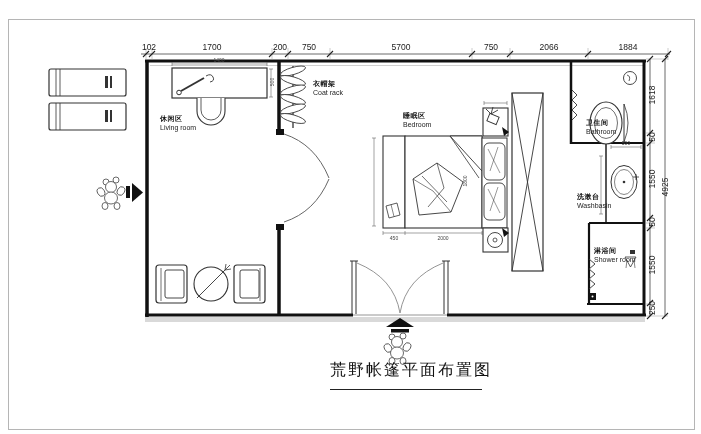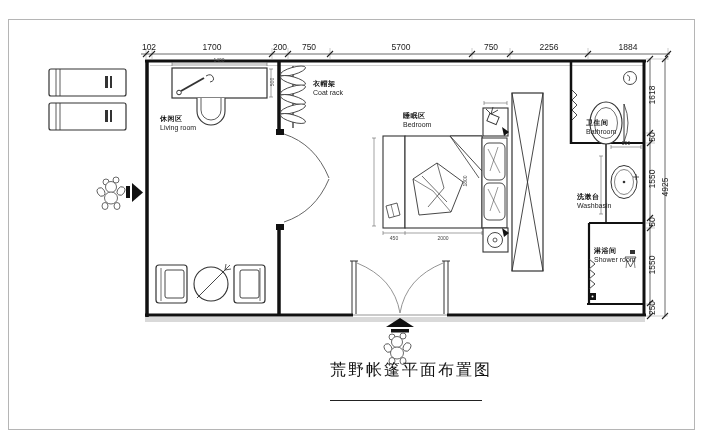--- a/index.html
+++ b/index.html
@@ -8,21 +8,21 @@
   .stage{position:absolute;left:0;top:16px;width:701px;height:434px}
   .frame{position:absolute;left:8px;top:3px;width:687px;height:411px;border:1px solid #b5b5b5}
   svg.plan{position:absolute;left:0;top:0}
   .t{position:absolute;color:#1c1c1c;white-space:nowrap}
   .dim{font-size:8.5px;color:#222;text-align:center}
   .vdim{transform:rotate(-90deg)}
   .room{line-height:9px}
   .room .zh{font-size:7px;font-weight:700;letter-spacing:.5px;color:#111}
   .room .en{font-size:7px;color:#222}
   .tiny{font-size:5px;color:#444;text-align:center}
-  .title{font-size:16px;letter-spacing:2px;color:#111;border-bottom:1.2px solid #222;padding-bottom:19px;text-align:center}
+  .title{font-size:16px;letter-spacing:2px;color:#111;border-bottom:1.2px solid #222;padding-bottom:8px;text-align:center}
 </style>
 </head>
 <body>
 
 <div class="stage">
   <div class="frame"></div>
 
   <svg class="plan" width="701" height="434" viewBox="0 0 701 434">
 
     <g stroke="#111" fill="none">
@@ -293,21 +293,21 @@
         <ellipse cx="403" cy="345" rx="3" ry="3.5"></ellipse>
     </g>
   </svg>
 
   <div class="t dim" style="left:124px;top:26px;width:50px">102</div>
   <div class="t dim" style="left:187px;top:26px;width:50px">1700</div>
   <div class="t dim" style="left:255px;top:26px;width:50px">200</div>
   <div class="t dim" style="left:284px;top:26px;width:50px">750</div>
   <div class="t dim" style="left:376px;top:26px;width:50px">5700</div>
   <div class="t dim" style="left:466px;top:26px;width:50px">750</div>
-  <div class="t dim" style="left:524px;top:26px;width:50px">2256</div>
+  <div class="t dim" style="left:524px;top:26px;width:50px">2066</div>
   <div class="t dim" style="left:603px;top:26px;width:50px">1884</div>
 
   <div class="t dim vdim" style="left:630px;top:74px;width:44px">1618</div>
   <div class="t dim vdim" style="left:630px;top:116px;width:44px">50</div>
   <div class="t dim vdim" style="left:630px;top:158px;width:44px">1550</div>
   <div class="t dim vdim" style="left:630px;top:201px;width:44px">50</div>
   <div class="t dim vdim" style="left:630px;top:244px;width:44px">1550</div>
   <div class="t dim vdim" style="left:630px;top:287px;width:44px">250</div>
   <div class="t dim vdim" style="left:643px;top:166px;width:44px">4925</div>
 

